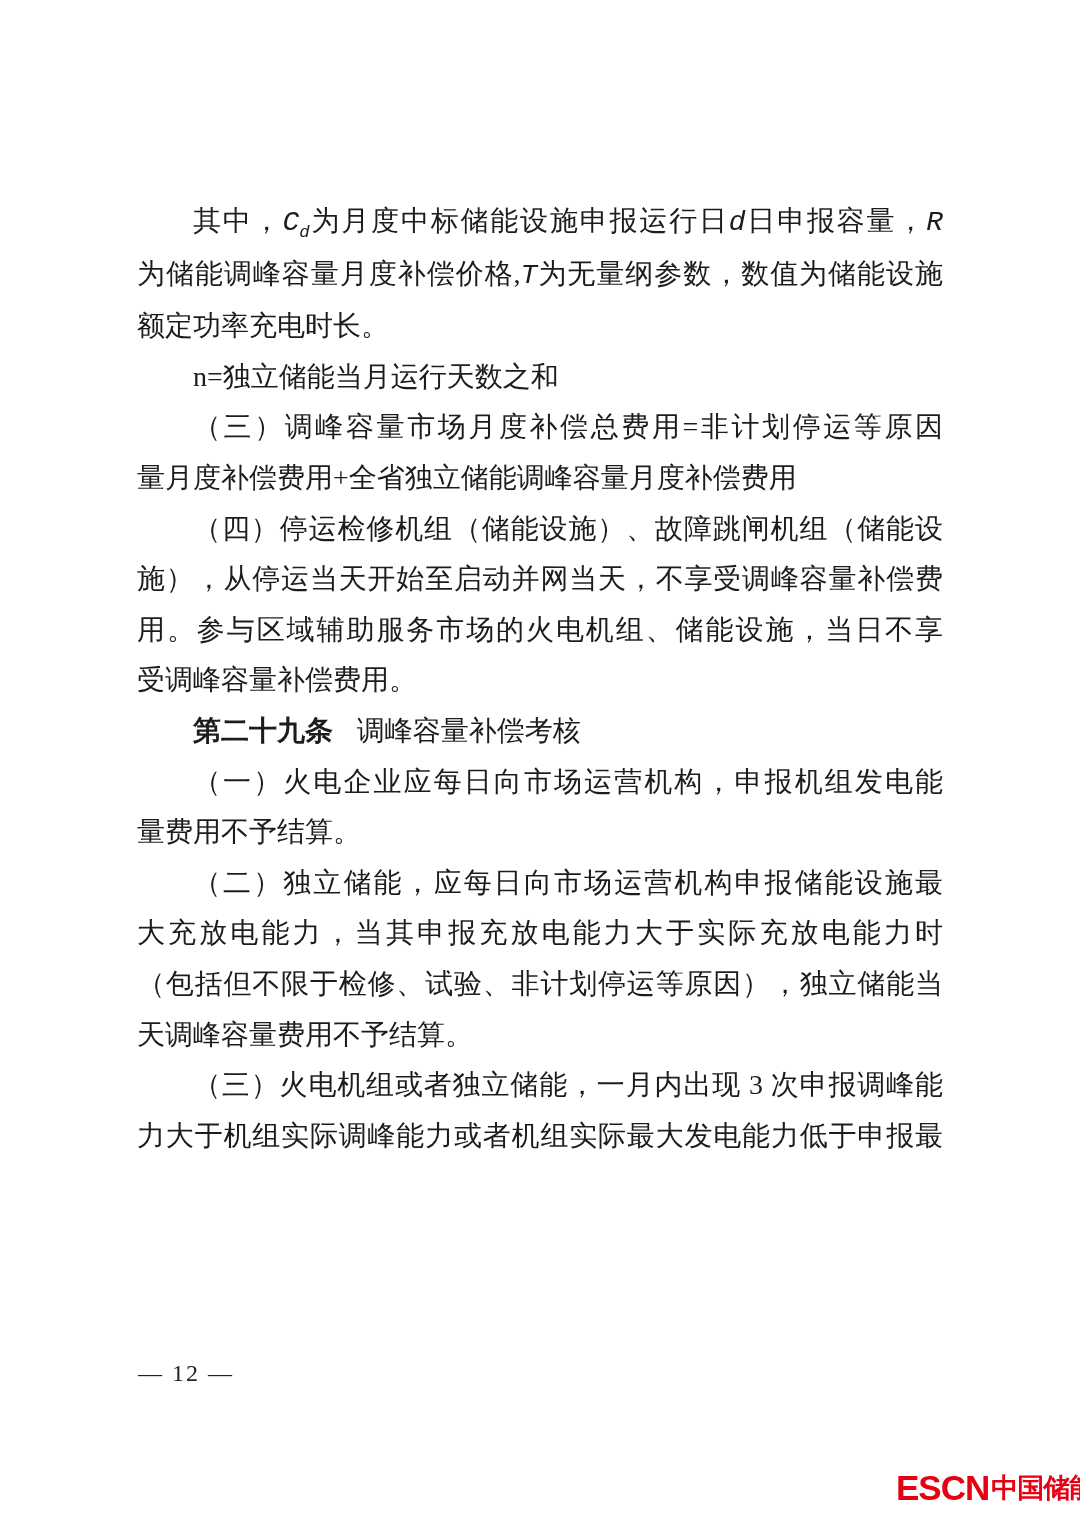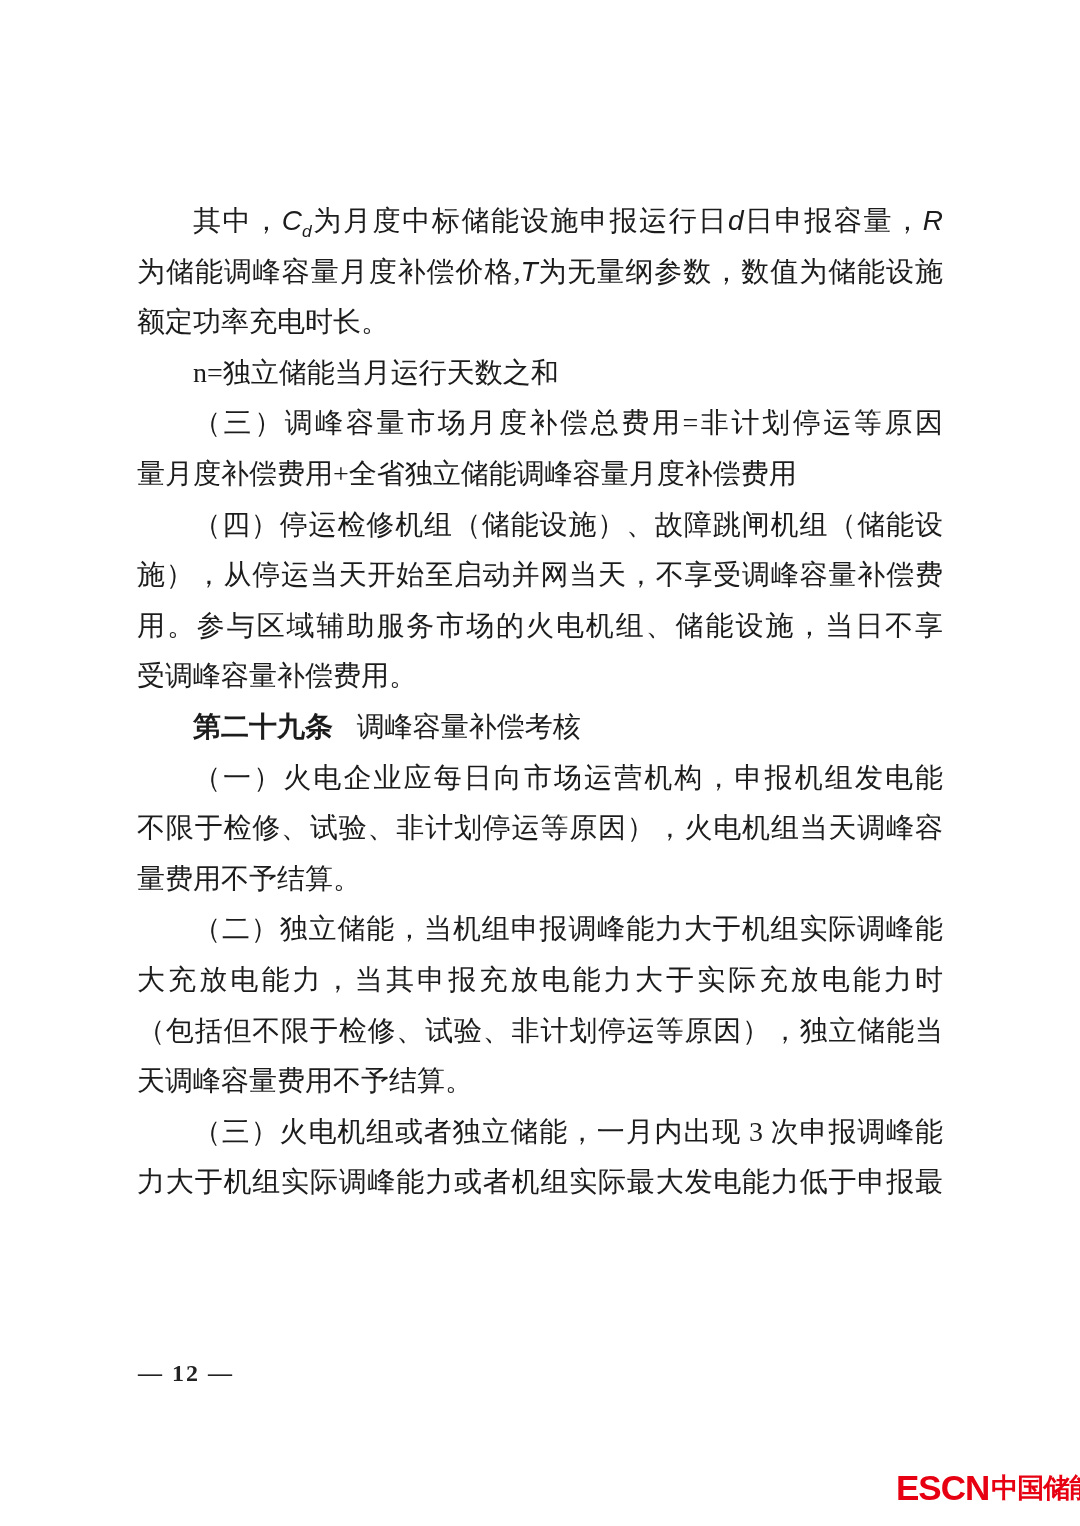--- a/index.html
+++ b/index.html
@@ -19,21 +19,21 @@
     line-height:50.6px;
   }
   .line{
     text-align:justify;
     text-align-last:left;
     white-space:normal;
   }
   .line.j{ text-align-last:justify; }
   .line.indent{ text-indent:2em; }
   .math{
-    font-family:Liberation Sans, sans-serif;
+    font-family:Liberation Mono, monospace;
     font-style:italic;
   }
   .math sub{
     font-size:0.62em;
     font-style:italic;
     line-height:0;
   }
   .heading .art{
     font-family:"Liberation Sans","DejaVu Sans",sans-serif;
     font-weight:700;
@@ -43,21 +43,20 @@
     margin-left:0.85em;
     font-weight:400;
   }
   .page-number{
     position:absolute;
     left:138px;top:1360px;
     font-size:24px;
     letter-spacing:2px;
     color:#222;
     font-family:"Liberation Serif","DejaVu Serif",serif;
-    font-weight:bold;
   }
   .logo{
     position:absolute;
     left:896px;top:1468px;
     display:flex;
     align-items:center;
     font-weight:700;
     white-space:nowrap;
   }
   .logo-latin{
@@ -84,23 +83,22 @@
       <div class="line">额定功率充电时长。</div>
       <div class="line indent">n=独立储能当月运行天数之和</div>
       <div class="line j indent">（三）调峰容量市场月度补偿总费用=非计划停运等原因</div>
       <div class="line">量月度补偿费用+全省独立储能调峰容量月度补偿费用</div>
       <div class="line j indent">（四）停运检修机组（储能设施）、故障跳闸机组（储能设</div>
       <div class="line j">施），从停运当天开始至启动并网当天，不享受调峰容量补偿费</div>
       <div class="line j">用。参与区域辅助服务市场的火电机组、储能设施，当日不享</div>
       <div class="line">受调峰容量补偿费用。</div>
       <div class="line heading indent"><span class="art">第二十九条</span><span class="htitle">调峰容量补偿考核</span></div>
       <div class="line j indent">（一）火电企业应每日向市场运营机构，申报机组发电能</div>
-      <div class="line j">不限于检修、试验、非计划停运等原因），火电机组当天调峰容</div>
       <div class="line">量费用不予结算。</div>
-      <div class="line j indent">（二）独立储能，当机组申报调峰能力大于机组实际调峰能</div>
+      <div class="line j indent">（二）独立储能，应每日向市场运营机构申报储能设施最</div>
       <div class="line j">大充放电能力，当其申报充放电能力大于实际充放电能力时</div>
       <div class="line j">（包括但不限于检修、试验、非计划停运等原因），独立储能当</div>
       <div class="line">天调峰容量费用不予结算。</div>
       <div class="line j indent">（三）火电机组或者独立储能，一月内出现 3 次申报调峰能</div>
       <div class="line j">力大于机组实际调峰能力或者机组实际最大发电能力低于申报最</div>
     </div>
   <div class="page-number">— 12 —</div>
   <div class="logo" style="color: rgb(230, 0, 18);">
     <span class="logo-latin">ESCN</span>
     <span class="logo-cjk">中国储能网</span>

